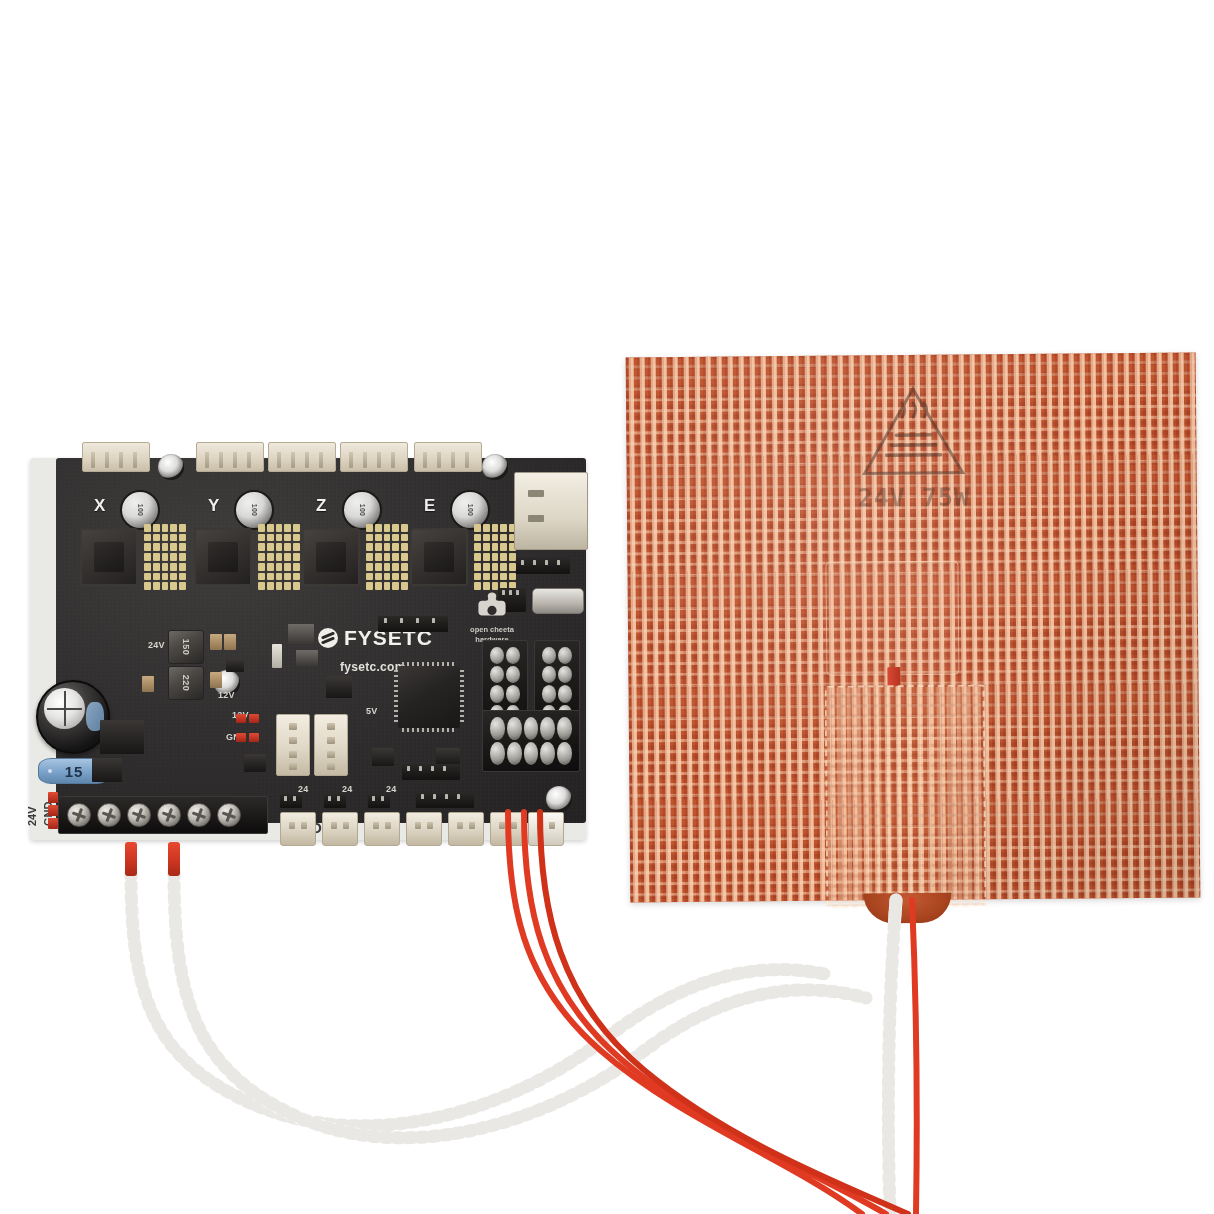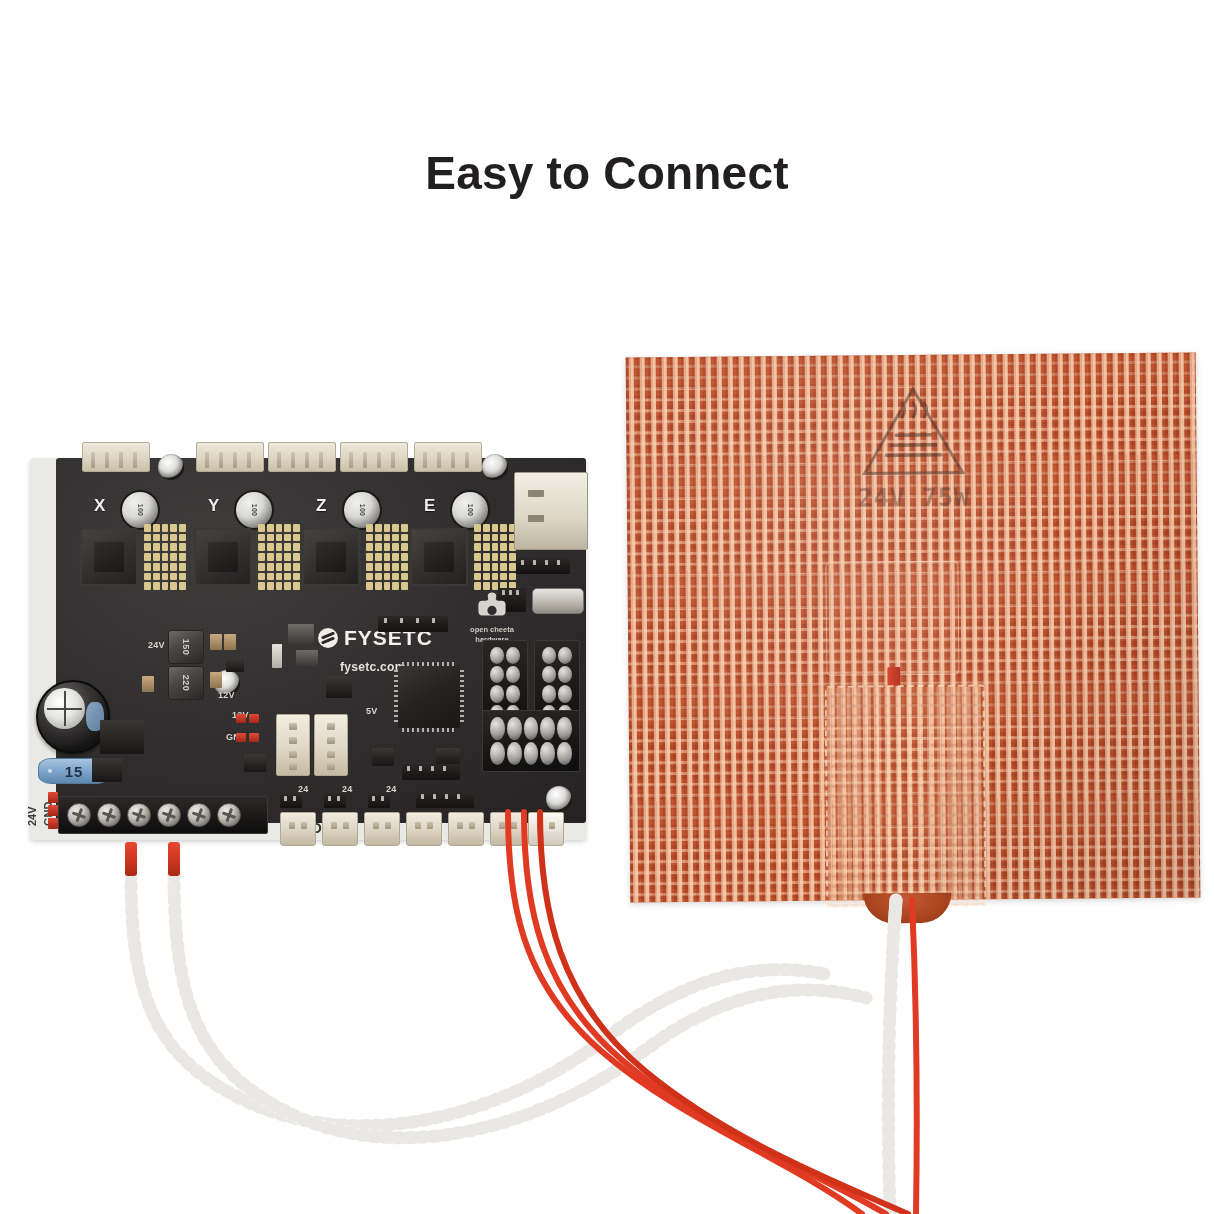--- a/index.html
+++ b/index.html
@@ -498,21 +498,20 @@
   .boot{
     position:absolute;width:12px;height:34px;border-radius:3px;
     background:linear-gradient(180deg,#e8482f 0%,#cc3620 55%,#a82a17 100%);
   }
 </style>
 </head>
 <body>
 
 <div class="stage">
 
-  <div class="title">Easy to Connect</div>
 
   <div class="board-wrap">
 
     <div class="board-silk"></div>
 
     <div class="silk-name">cheeta  V2.0</div>
 
     <div class="silk-terms">I+ IN -I+ BED -I+ END -</div>
     <div class="silk-24v">24V</div>
     <div class="silk-gnd">GND</div>

